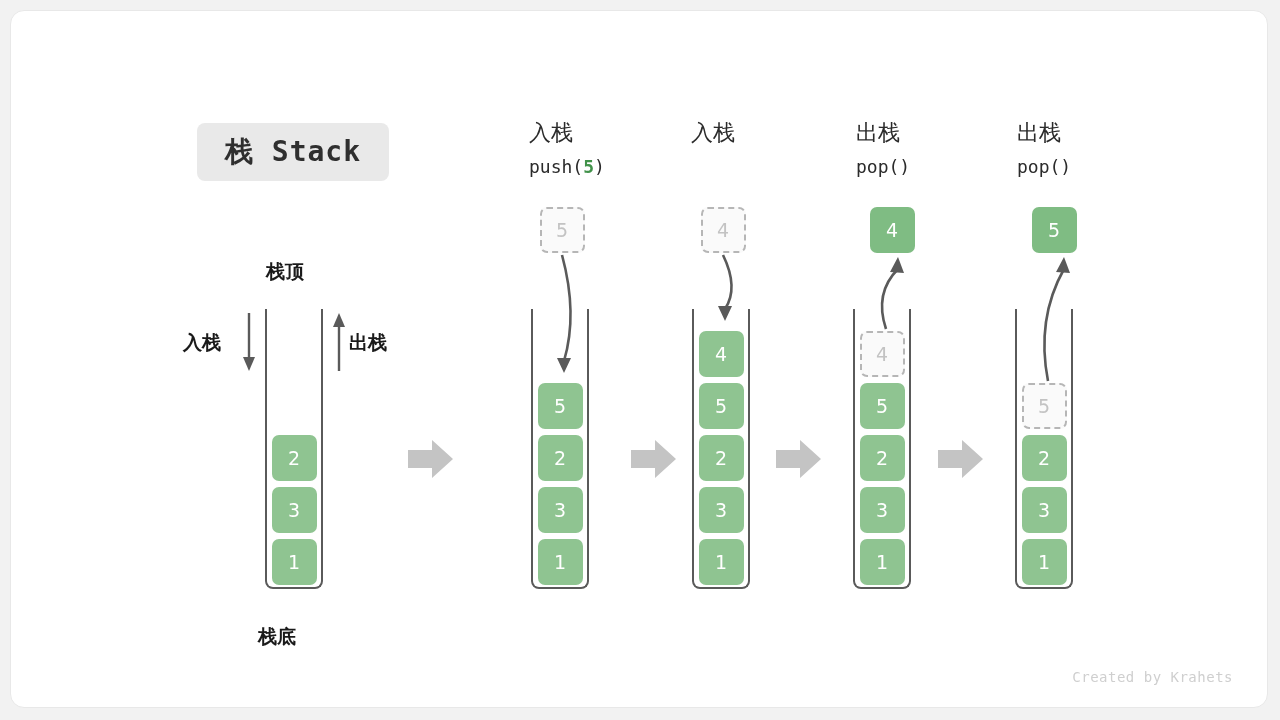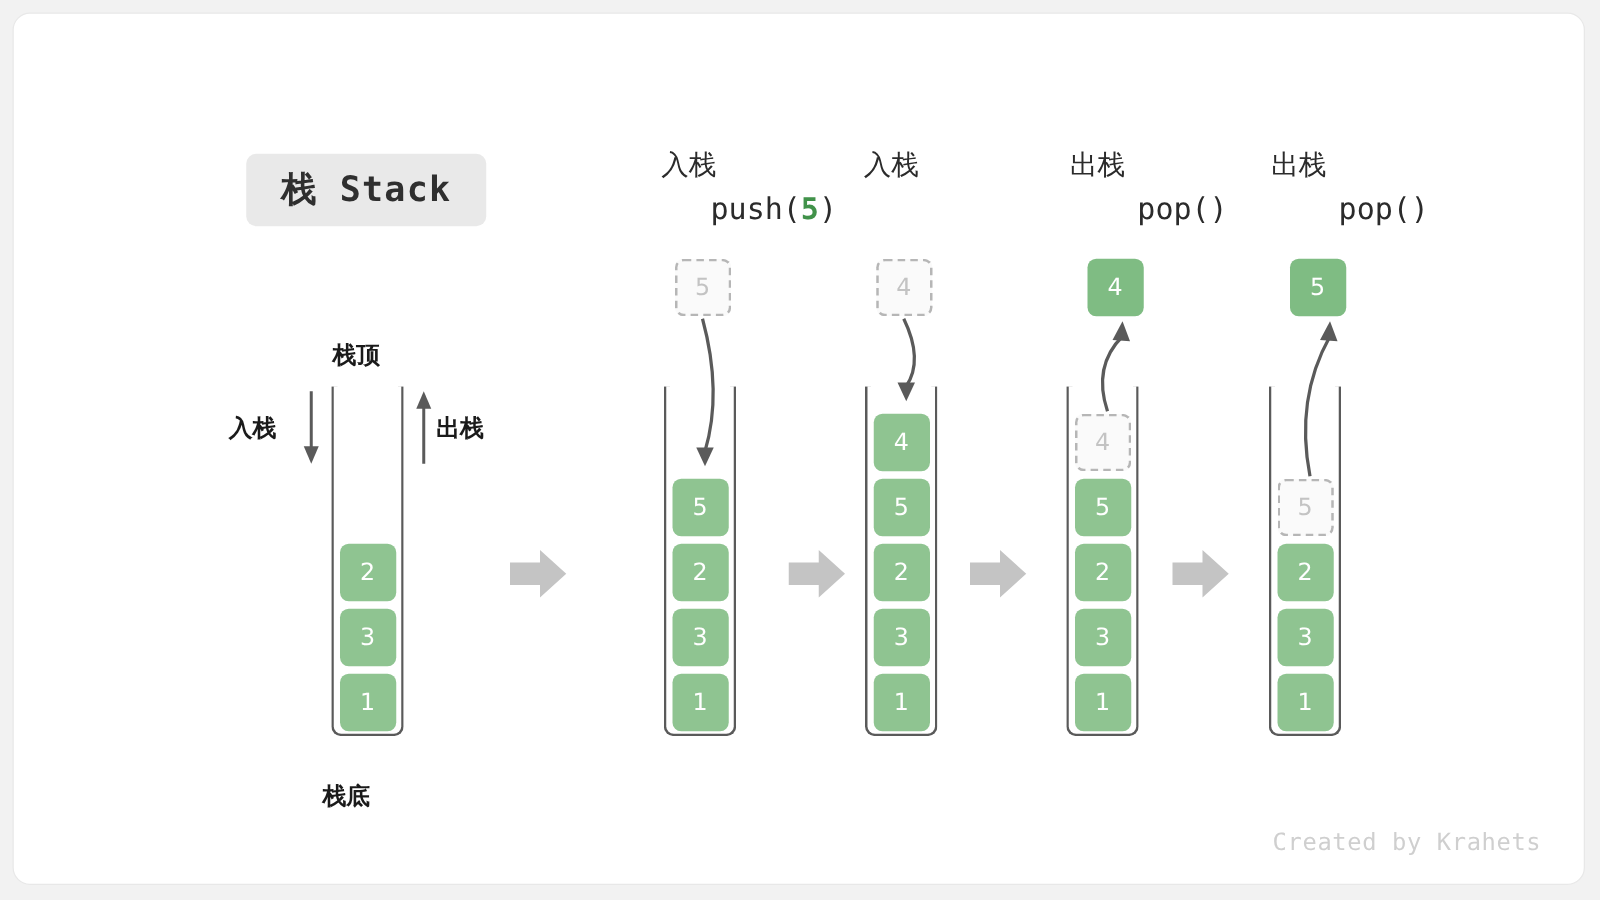--- a/index.html
+++ b/index.html
@@ -29,37 +29,37 @@
     letter-spacing:1px;
   }
 
   
   .cjk-label{
     position:absolute;
     font-family:"DejaVu Sans","Liberation Sans",sans-serif;
     font-weight:bold;font-size:19px;color:#1a1a1a;
     white-space:nowrap;
   }
-  #label-top{left:255px;top:260px;}
+  #label-top{left:255px;top:248px;}
   #label-bottom{left:247px;top:613px;}
   #label-push-side{left:172px;top:319px;}
   #label-pop-side{left:338px;top:319px;}
 
   
   .op-head{
     position:absolute;width:180px;
     color:#2b2b2b;white-space:nowrap;
   }
   .op-head .l1{
     font-family:"DejaVu Sans","Liberation Sans",sans-serif;
     font-size:22px;line-height:34px;
   }
   .op-head .l2{
     font-family:"DejaVu Sans Mono","Liberation Mono",monospace;
-    font-size:24px;line-height:34px;text-align:center;
+    font-size:18px;line-height:34px;
   }
   .op-head .l2 .arg{color:#41924a;font-weight:bold;}
   #op-1{left:518px;top:105px;}
   #op-2{left:680px;top:105px;}
   #op-3{left:845px;top:105px;}
   #op-4{left:1006px;top:105px;}
 
   
   .stack-wrap{position:absolute;}
   .tube{
@@ -92,21 +92,21 @@
     background:#7fbc83;color:#ffffff;
   }
 
   
   .step-arrow{position:absolute;width:46px;height:42px;}
 
   
   #footer{
     position:absolute;right:34px;bottom:22px;
     font-family:"DejaVu Sans Mono","Liberation Mono",monospace;
-    font-size:19px;color:#cfcfcf;letter-spacing:.5px;
+    font-size:14px;color:#cfcfcf;letter-spacing:.5px;
   }
 
   svg{overflow:visible;}
 </style>
 </head>
 <body>
 
 <div id="card">
 
   <div id="title-chip">栈 Stack</div>

